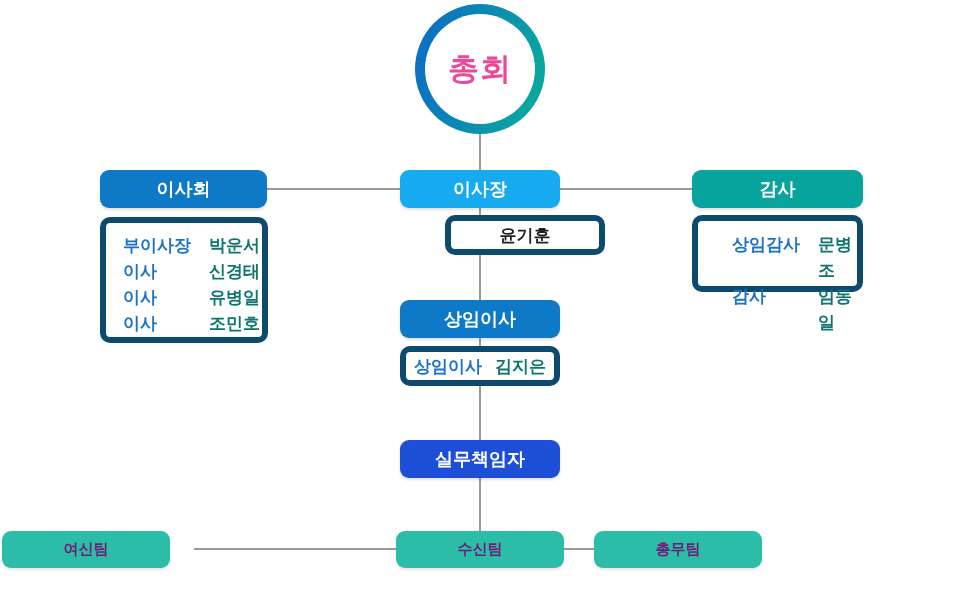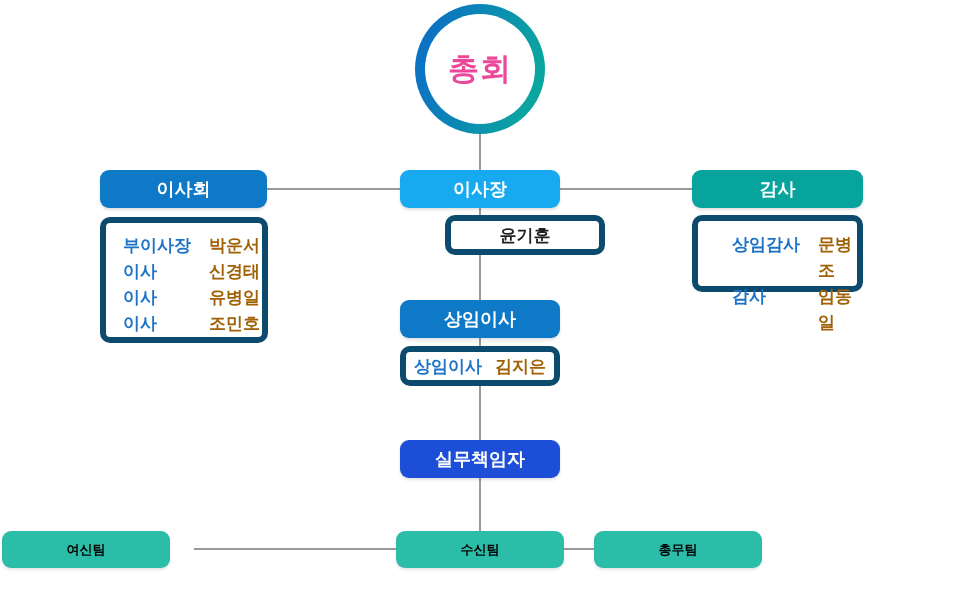--- a/index.html
+++ b/index.html
@@ -45,21 +45,21 @@
   .pill-board     { left: 100px; top: 170px; width: 167px; background: #0d79c7; }
   .pill-chairman  { left: 400px; top: 170px; width: 160px; background: #18aaf0; }
   .pill-auditor   { left: 692px; top: 170px; width: 171px; background: #07a39d; }
   .pill-executive { left: 400px; top: 300px; width: 160px; background: #0d79c7; }
   .pill-manager   { left: 400px; top: 440px; width: 160px; background: #1d4ed8; }
 
   .pill-team {
     position: absolute; top: 531px; width: 168px; height: 37px;
     border-radius: 9px; background: #2cbda9;
     display: flex; align-items: center; justify-content: center;
-    color: #000000; font-size: 13px; z-index: 2;
+    color: #701a75; font-size: 15px; z-index: 2;
     box-shadow: 0 2px 3px rgba(0,0,0,0.10);
   }
   .team-0 { left:   2px; }
   .team-1 { left: 198px; }
   .team-2 { left: 396px; }
   .team-3 { left: 594px; }
   .team-4 { left: 790px; }
 
   
   .card {
@@ -68,21 +68,21 @@
   }
   .card-chairman {
     left: 400px; top: 215px; width: 160px; height: 40px;
     display: flex; align-items: center; justify-content: center;
     color: #221f1f; font-size: 17px; margin-left: 45px;
   }
   .card-board   { left: 100px; top: 217px; width: 168px; height: 126px; padding: 10px 0 0 17px; }
   .card-auditor { left: 692px; top: 215px; width: 171px; height: 77px;  padding: 11px 0 0 34px; }
   .member-row { display: flex; line-height: 26px; font-size: 17px; }
   .member-title { color: #1b72c6; width: 86px; flex: 0 0 86px; }
-  .member-name  { color: #a16207; }
+  .member-name  { color: #0f766e; }
   .card-executive {
     left: 400px; top: 346px; width: 160px; height: 40px;
     display: flex; align-items: center; justify-content: center; gap: 13px;
     font-size: 17px;
   }
   .card-executive .member-title { width: auto; flex: 0 0 auto; }
 </style>
 </head>
 <body>
 

